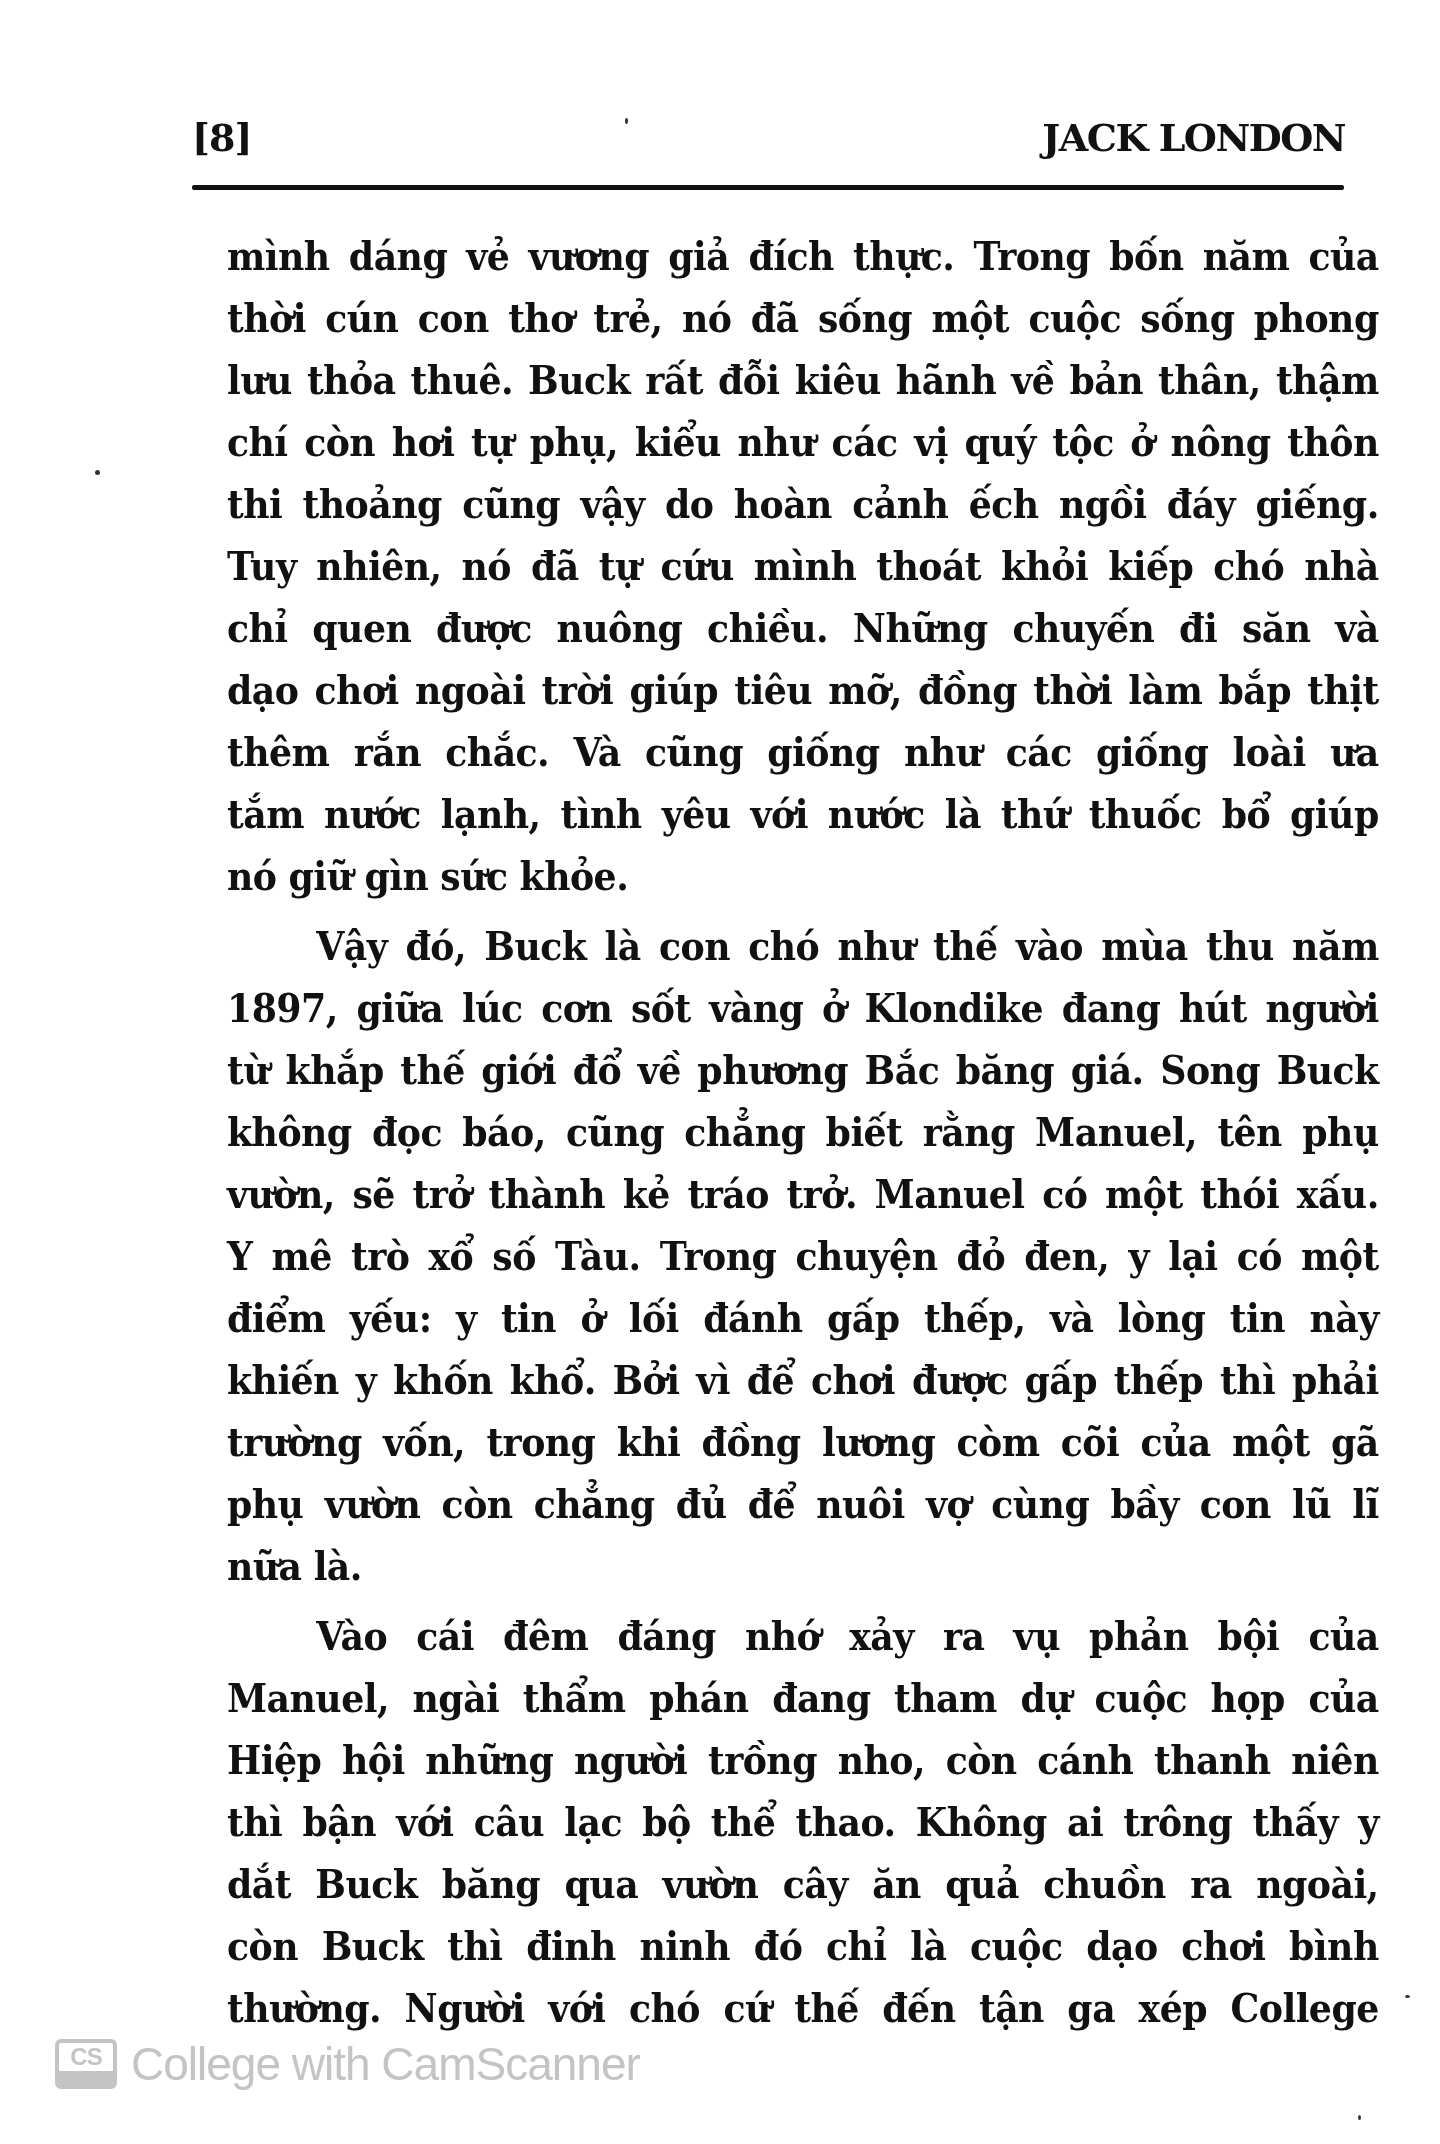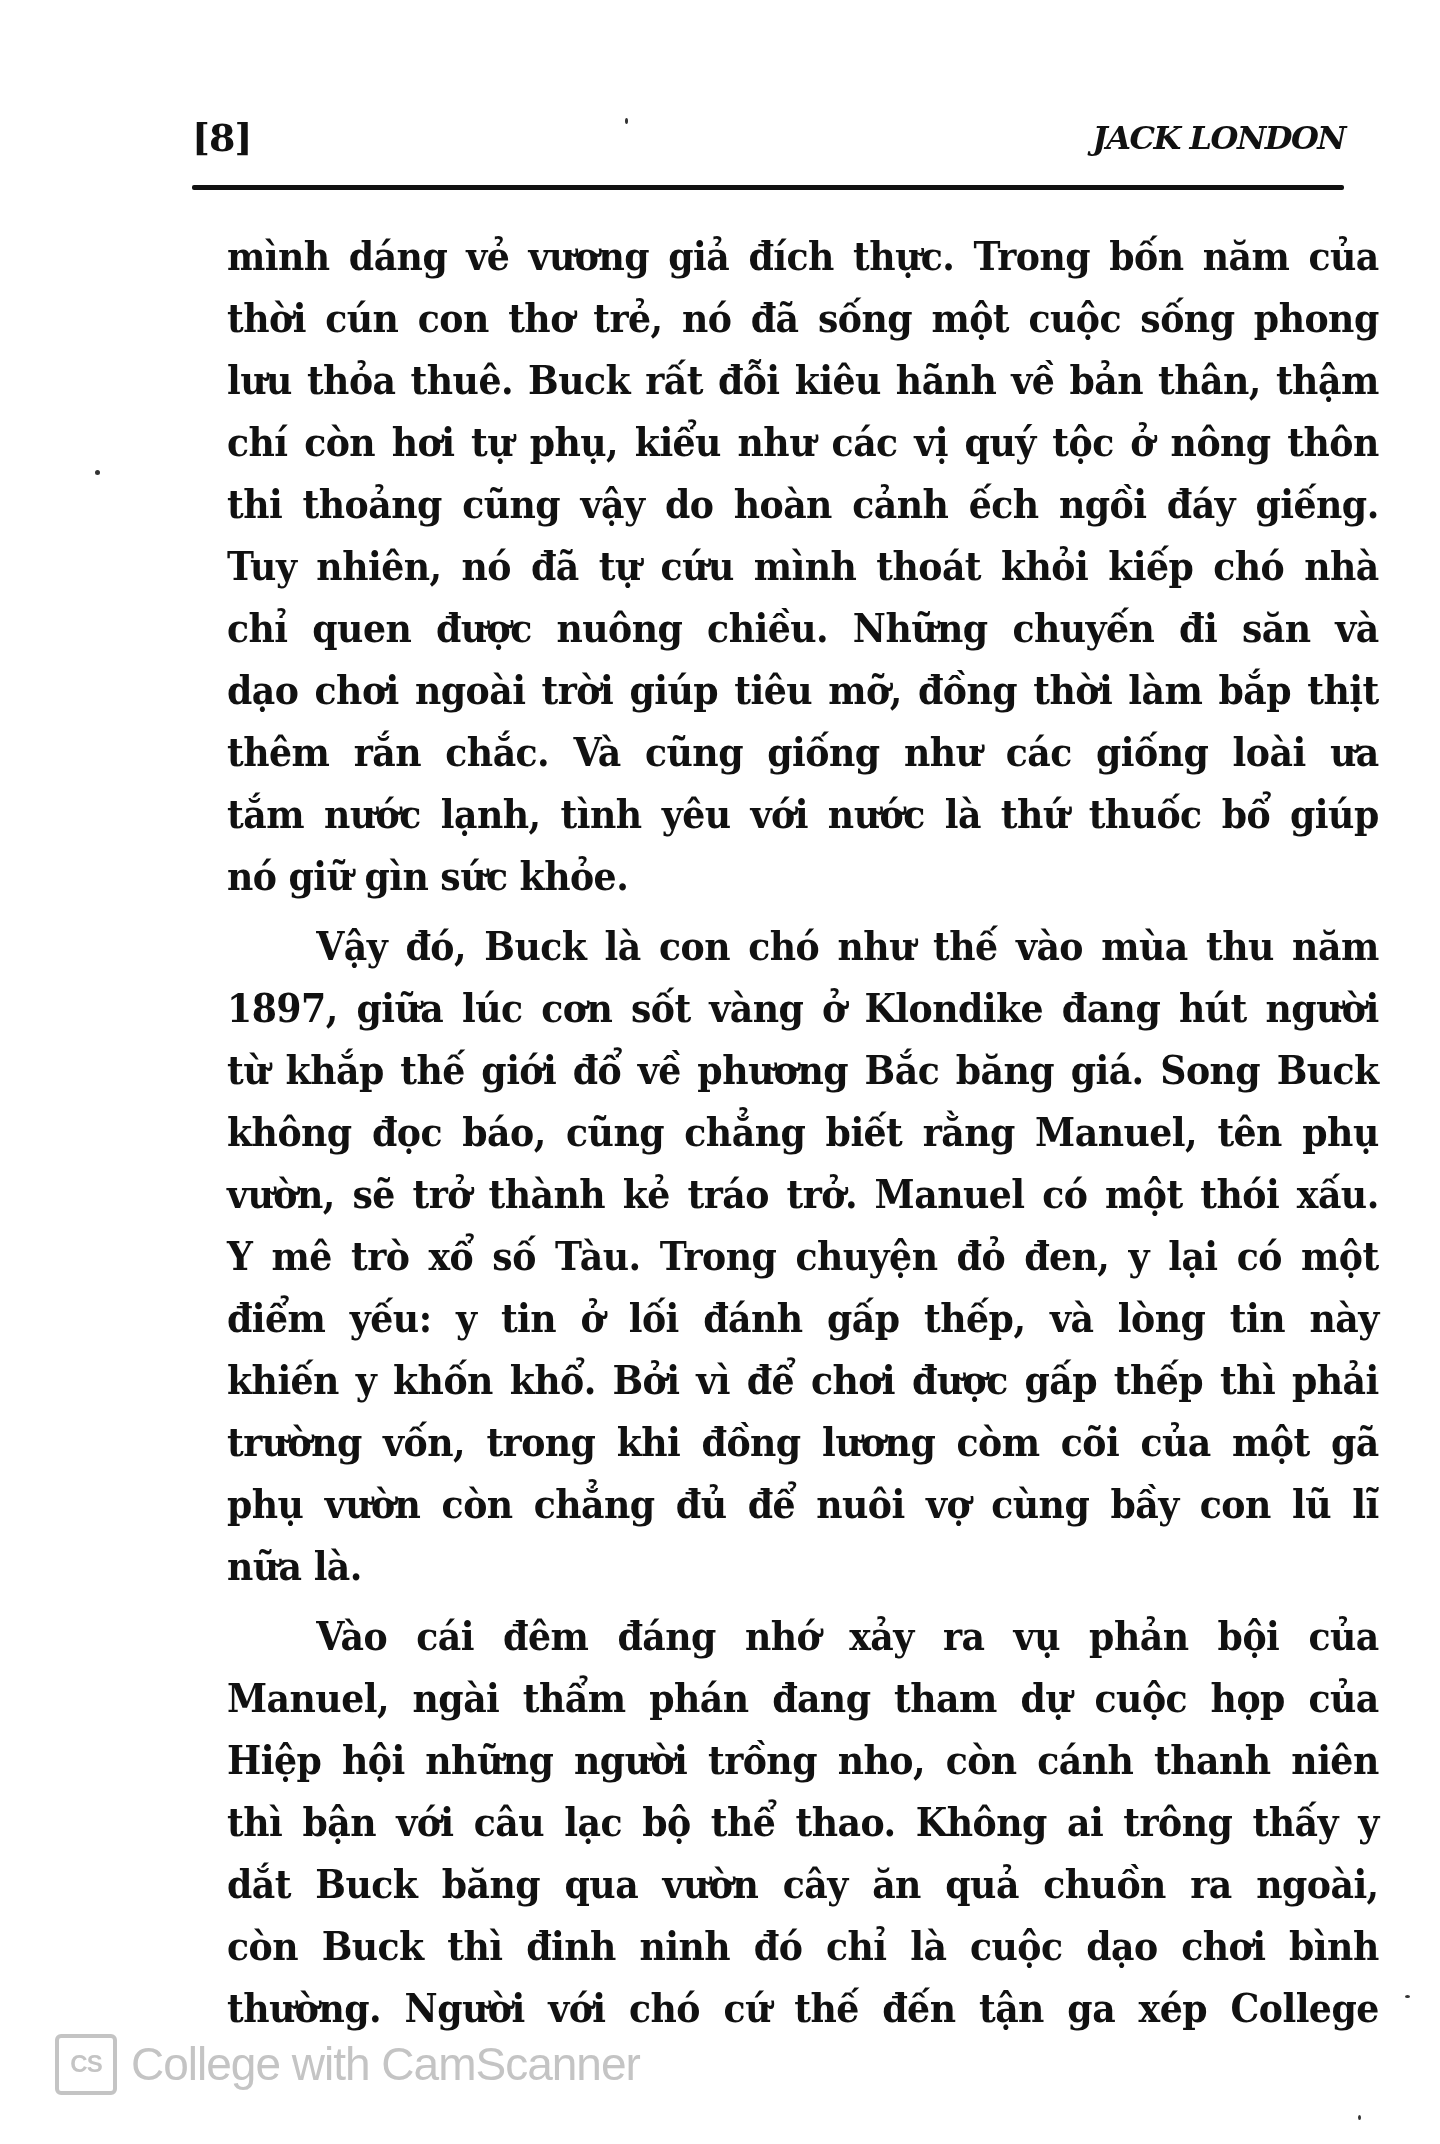--- a/index.html
+++ b/index.html
@@ -28,23 +28,22 @@
     top: 0;
     font-size: 38px;
     font-weight: bold;
     letter-spacing: -1px;
     line-height: 56px;
   }
   .running-title {
     position: absolute;
     right: 0;
     top: 0;
-    font-size: 32px;
+    font-size: 38px;
     font-weight: bold;
-    font-style: italic;
     letter-spacing: -1.5px;
     line-height: 56px;
   }
   .header-rule {
     position: absolute;
     left: 192px;
     top: 185px;
     width: 1152px;
     height: 5px;
     background: #111111;
@@ -88,26 +87,26 @@
     position: absolute;
     left: 55px;
     top: 2035px;
     height: 58px;
     display: flex;
     align-items: center;
     color: #c4c4c4;
   }
   .watermark-logo {
     width: 62px;
-    height: 61px;
+    height: 50px;
     border: 4px solid #c4c4c4;
     border-radius: 6px;
     box-sizing: border-box;
     display: flex;
-    flex-direction: row;
+    flex-direction: column;
     overflow: hidden;
     margin-right: 14px;
   }
   .watermark-logo .cs {
     flex: 1;
     font-family: "Liberation Sans", sans-serif;
     font-size: 24px;
     font-weight: bold;
     display: flex;
     align-items: center;

